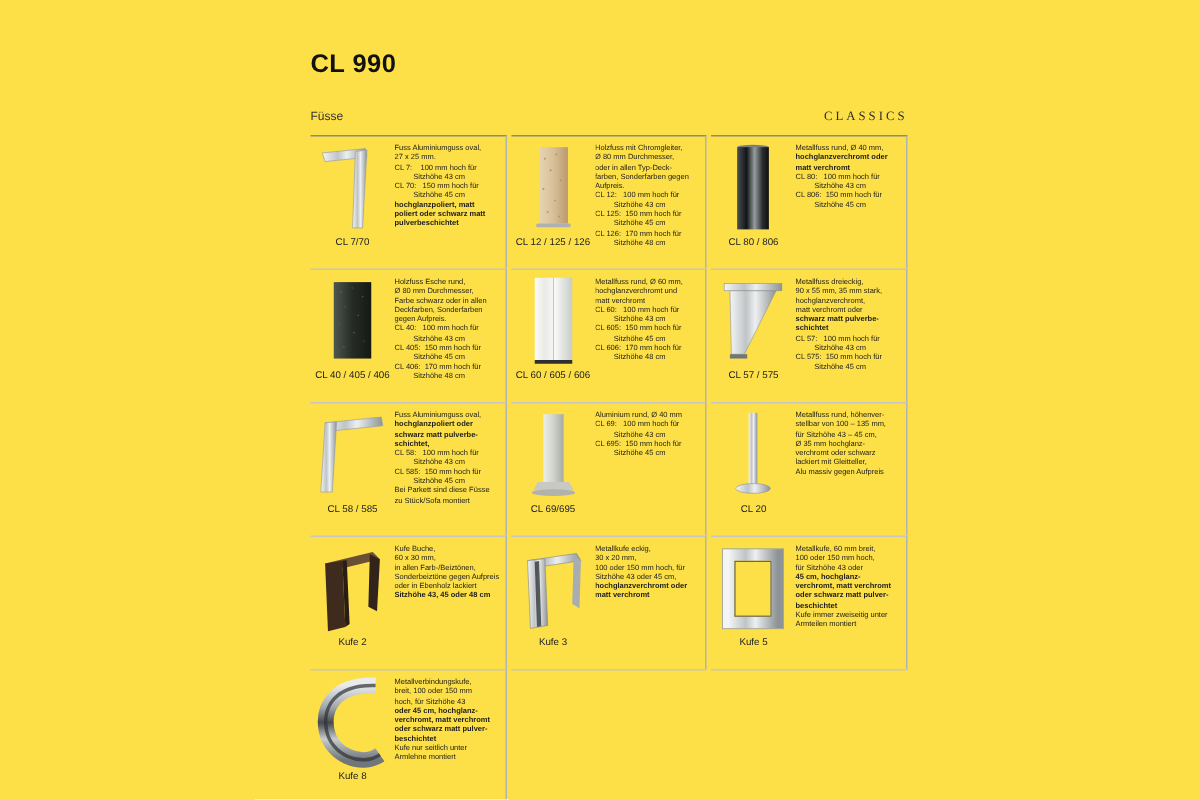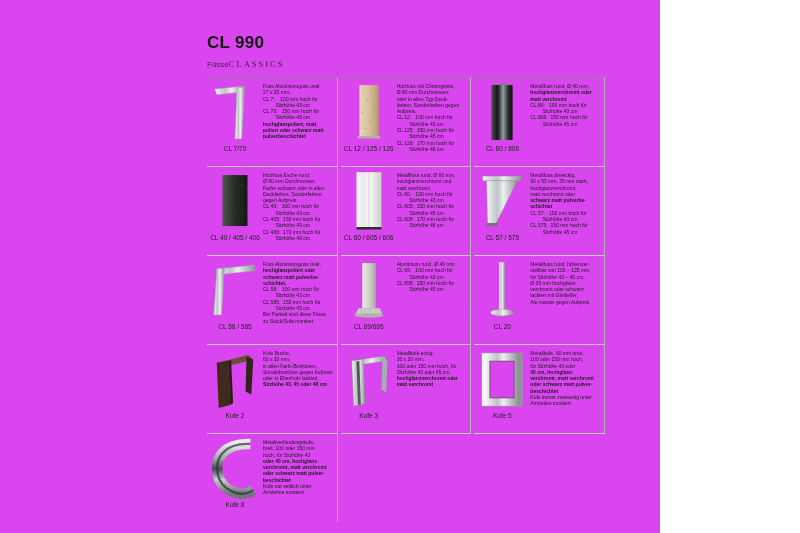--- a/index.html
+++ b/index.html
@@ -1,20 +1,20 @@
 <!DOCTYPE html>
 <html><head>
 <meta charset="utf-8">
 <style>
   html,body{margin:0;padding:0;background:#fff}
-  .page{position:relative;width:660px;height:533px;background:#d946ef;
+  .page{position:relative;width:800px;height:533px;background:#fde047;
         font-family:"Liberation Sans",sans-serif;overflow:hidden}
   .content{position:absolute;left:207px;top:33px;width:398px}
   .title{margin:0;font-size:17px;font-weight:bold;letter-spacing:.3px;color:#111}
-  .subrow{display:flex;justify-content:flex-start;align-items:baseline;margin-top:6px}
+  .subrow{display:flex;justify-content:space-between;align-items:baseline;margin-top:19px}
   .subtitle{font-size:8px;color:#333}
   .brand{font-family:Liberation Serif, serif;font-size:8.5px;letter-spacing:2px;color:#2f2f2f}
   .grid{display:grid;grid-template-columns:repeat(3,1fr);column-gap:3px;margin-top:8px}
   .cell{height:89px;box-sizing:border-box;border-top:1px solid #c6c6c6;border-right:1px solid #b3b3b3;
         display:flex;padding:3px 2px 0 0;overflow:hidden}
   .cell.r1{border-top-color:#8a8a8a}
   .filler{height:89px;box-sizing:border-box;border-top:1px solid #c6c6c6}
   .figure{flex:0 0 56px;display:flex;flex-direction:column;align-items:center}
   .photo{width:50px;height:64px}
   .photo svg{display:block}

